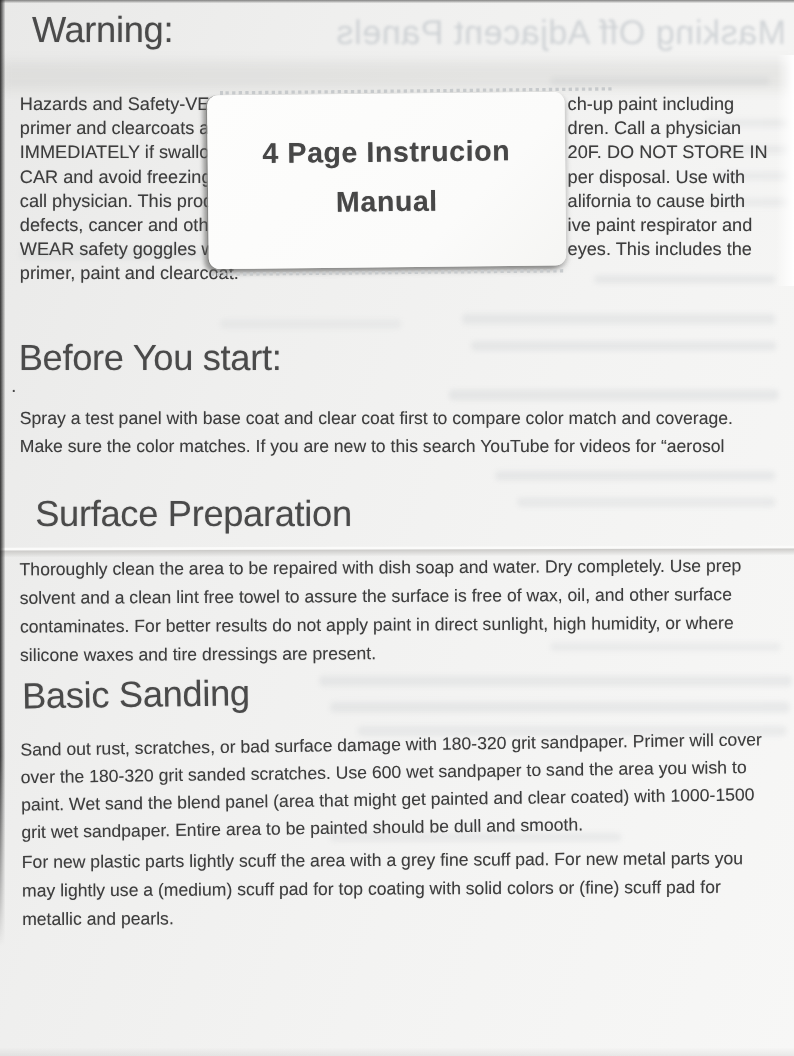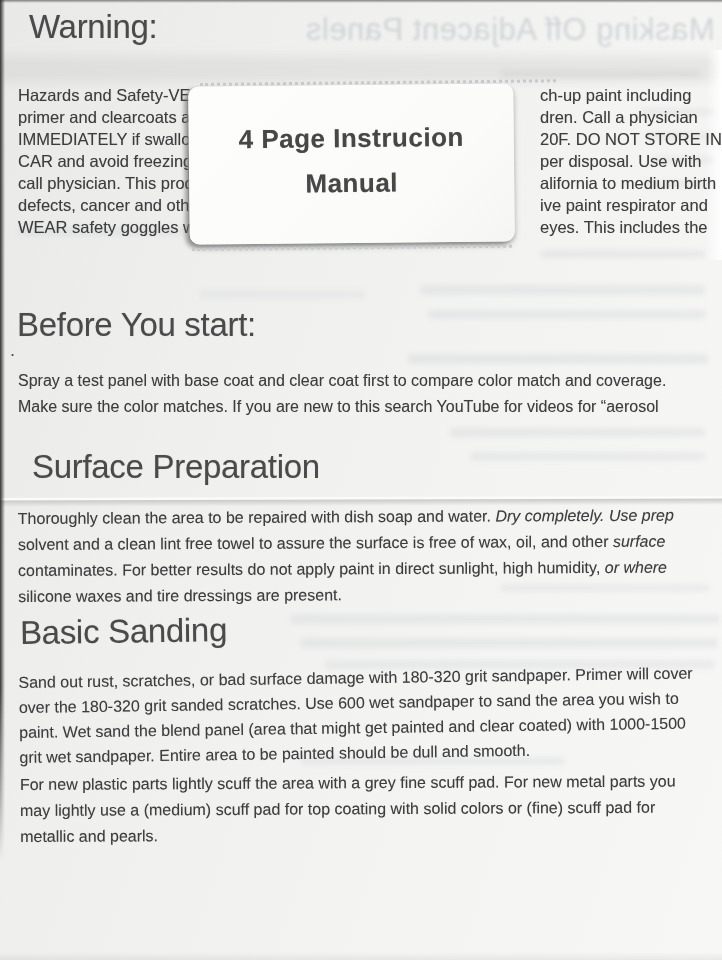--- a/index.html
+++ b/index.html
@@ -30,26 +30,26 @@
   .bleed-title{position:absolute;left:300px;top:12px;width:420px;z-index:1;
     font-size:31px;color:#b4bac0;opacity:.55;filter:blur(1.4px);
     transform:scaleX(-1);white-space:nowrap;text-align:center;letter-spacing:.5px;}
   
   .h{position:absolute;font-size:33px;line-height:1.15;color:#4a4a4a;
     letter-spacing:-.3px;z-index:2;white-space:nowrap;
     text-shadow:0 0 1px rgba(74,74,74,.3);}
   .body-text{position:absolute;font-size:16px;line-height:26px;color:#3d3d3d;
     z-index:2;white-space:nowrap;text-shadow:0 0 .7px rgba(61,61,61,.35);}
   .tline{white-space:nowrap;}
-  .it{font-style:italic;}
+  .it{}
   #warning-para{position:absolute;left:18px;top:84px;width:690px;z-index:2;
     font-size:16.5px;line-height:22px;color:#3d3d3d;
     text-shadow:0 0 .7px rgba(61,61,61,.35);}
   .wrow{position:relative;height:22px;white-space:nowrap;}
-  .wr{position:absolute;left:498px;top:0;white-space:nowrap;margin-left:24px;}
+  .wr{position:absolute;left:498px;top:0;white-space:nowrap;}
   .stray-dot{position:absolute;left:10px;top:340px;font-size:18px;color:#4a4a4a;z-index:2;}
   
   .sticker{position:absolute;left:189px;top:85px;width:325px;height:158px;
     background:linear-gradient(135deg,#fdfdfc 0%,#fbfbfa 70%,#f5f5f3 100%);
     border-radius:10px;transform:rotate(-.6deg);z-index:5;text-align:center;
     box-shadow:-4px 3px 4px rgba(84,84,82,.5),-1px 0 0 #b3b3b1,0 4px 6px rgba(120,120,118,.3),2px 2px 3px rgba(140,140,138,.2);}
   .sticker-l1{margin-top:38px;}
   .sticker-l2{margin-top:14px;}
   .sticker-text{font-size:26px;font-weight:bold;color:#474747;letter-spacing:.5px;
     text-shadow:0 0 .8px rgba(71,71,71,.4);}
@@ -93,24 +93,25 @@
   <div class="edge-top"></div>
   <div class="bottom-shade"></div>
 
   <div class="h" style="left:18px;top:8px;margin-left:11px;">Warning:</div>
   <div id="warning-para">
     <div>
         <div class="wrow"><span>Hazards and Safety-VER</span><span class="wr">ch-up paint including</span></div>
         <div class="wrow"><span>primer and clearcoats ar</span><span class="wr">dren. Call a physician</span></div>
         <div class="wrow"><span>IMMEDIATELY if swallow</span><span class="wr">20F. DO NOT STORE IN</span></div>
         <div class="wrow"><span>CAR and avoid freezing.</span><span class="wr">per disposal. Use with</span></div>
-        <div class="wrow"><span>call physician. This produ</span><span class="wr">alifornia to medium birth</span></div>
+        <div class="wrow"><span>call physician. This produ</span><span class="wr">alifornia to cause birth</span></div>
         <div class="wrow"><span>defects, cancer and othe</span><span class="wr">ive paint respirator and</span></div>
         <div class="wrow"><span>WEAR safety goggles wh</span><span class="wr">eyes. This includes the</span></div>
       </div>
+    <div class="tline">primer, paint and clearcoat.</div>
   </div>
 
   <div id="dots-top" class="dots"></div>
   <div id="dots-bottom" class="dots"></div>
   <div class="sticker">
     <div class="sticker-text sticker-l1">4 Page Instrucion</div>
     <div class="sticker-text sticker-l2">Manual</div>
   </div>
 
   <div class="h" style="left:17px;top:306px;">Before You start:</div>

